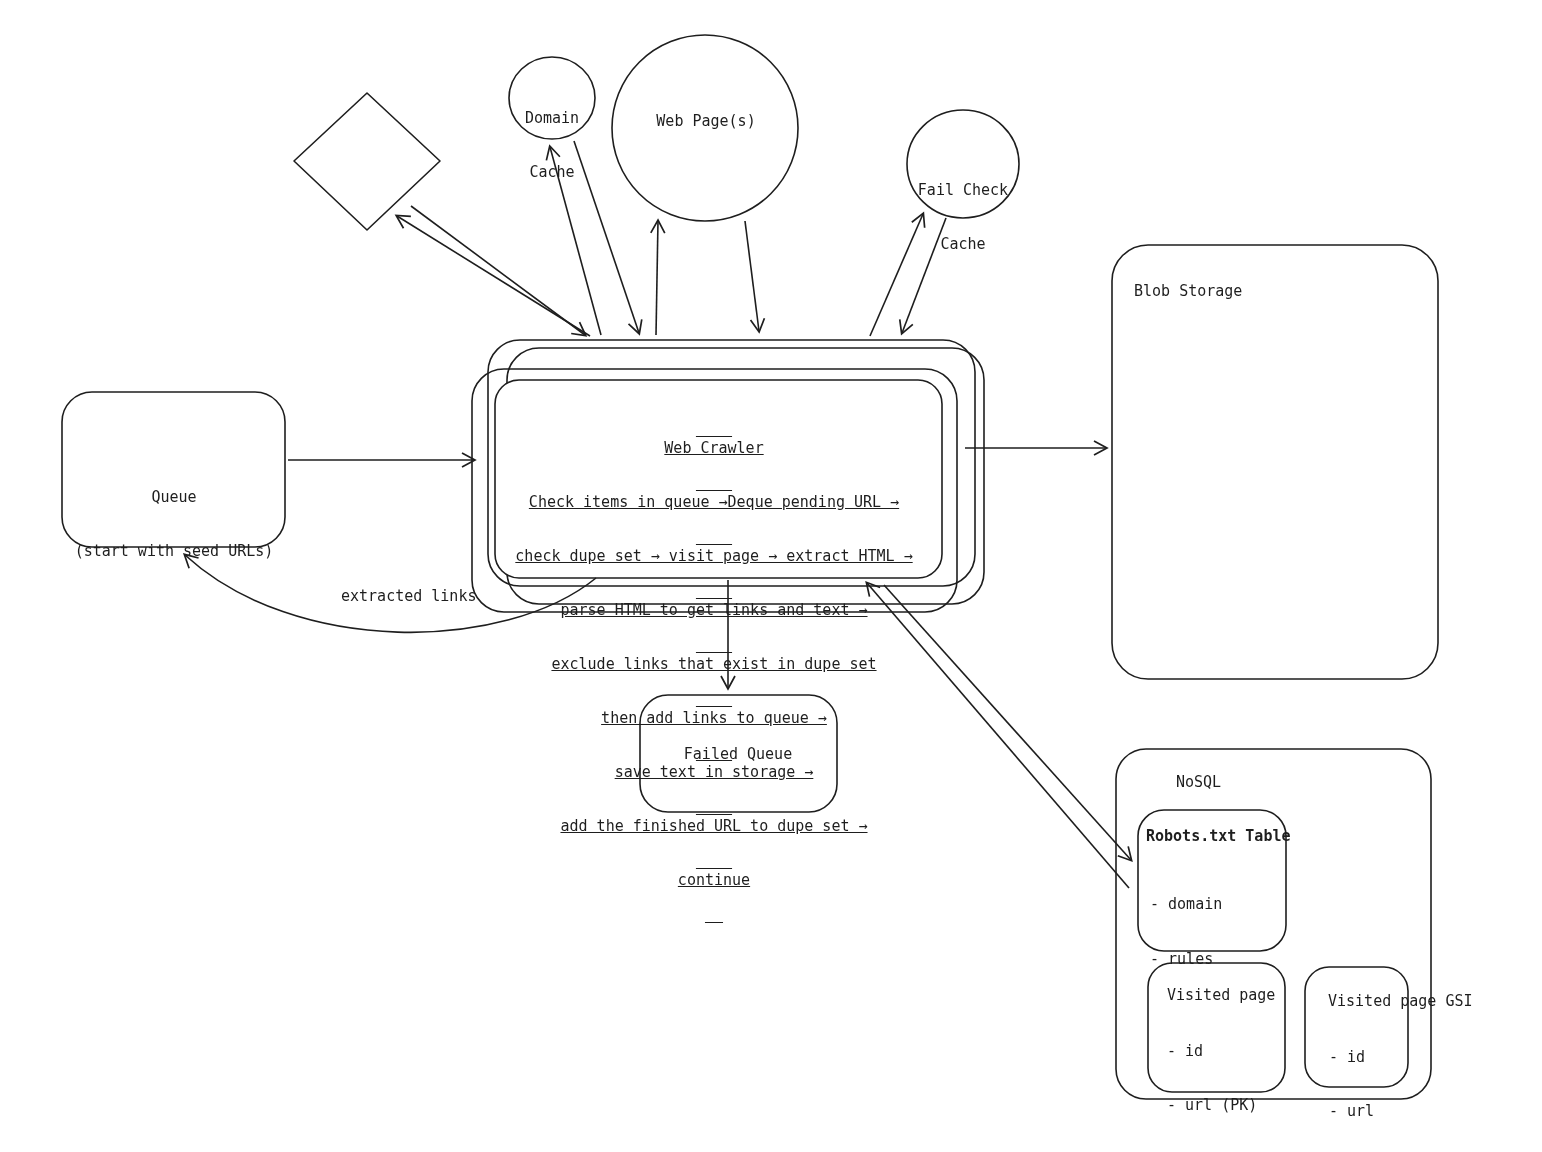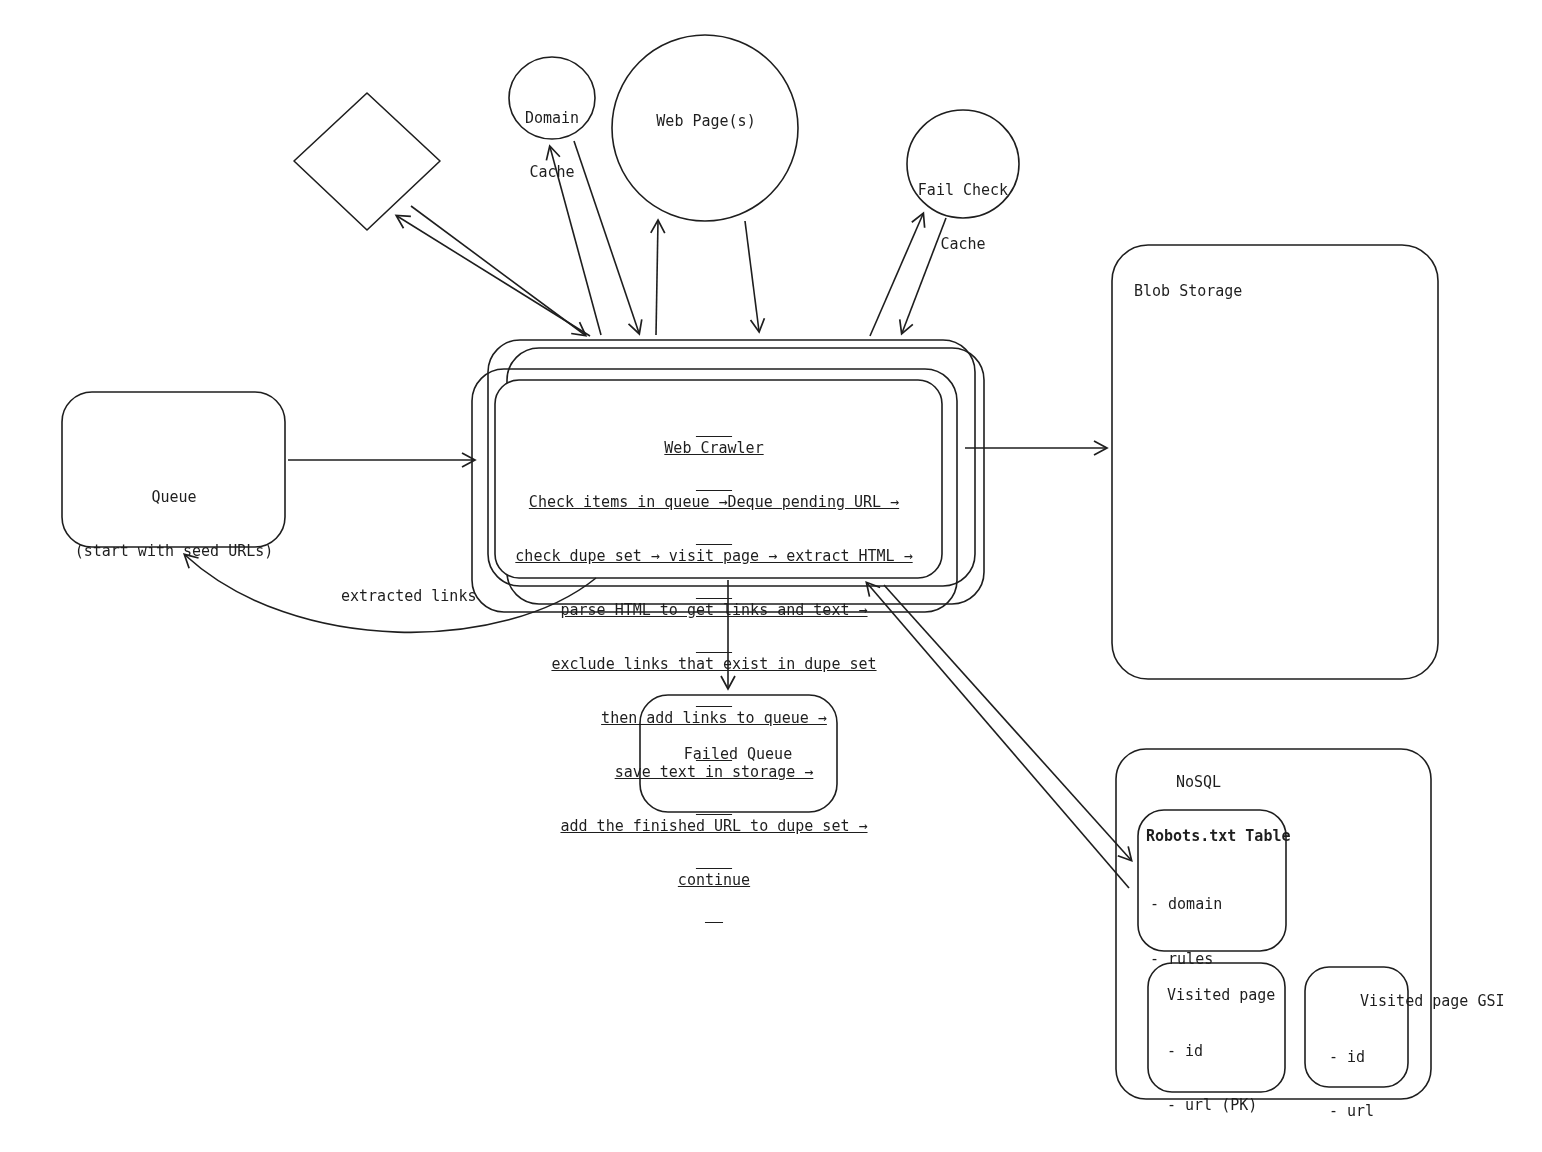--- a/index.html
+++ b/index.html
@@ -121,21 +121,21 @@
   </div>
 
   <div class="lbl" style="left:1167px;top:986px;">Visited page</div>
   <div class="lbl" style="left:1167px;top:1006px;">
     <div>- id</div>
     <div>- url (PK)</div>
     <div>- hash</div>
     
   </div>
 
-  <div class="lbl" style="left:1328px;top:992px;margin-left:32px;">Visited page GSI</div>
+  <div class="lbl" style="left:1328px;top:992px;">Visited page GSI</div>
   <div class="lbl" style="left:1329px;top:1012px;">
     <div>- id</div>
     <div>- url</div>
     
   </div>
 
   <div class="lbl" style="left:341px;top:587px;">extracted links</div>
 
 </div>
 

